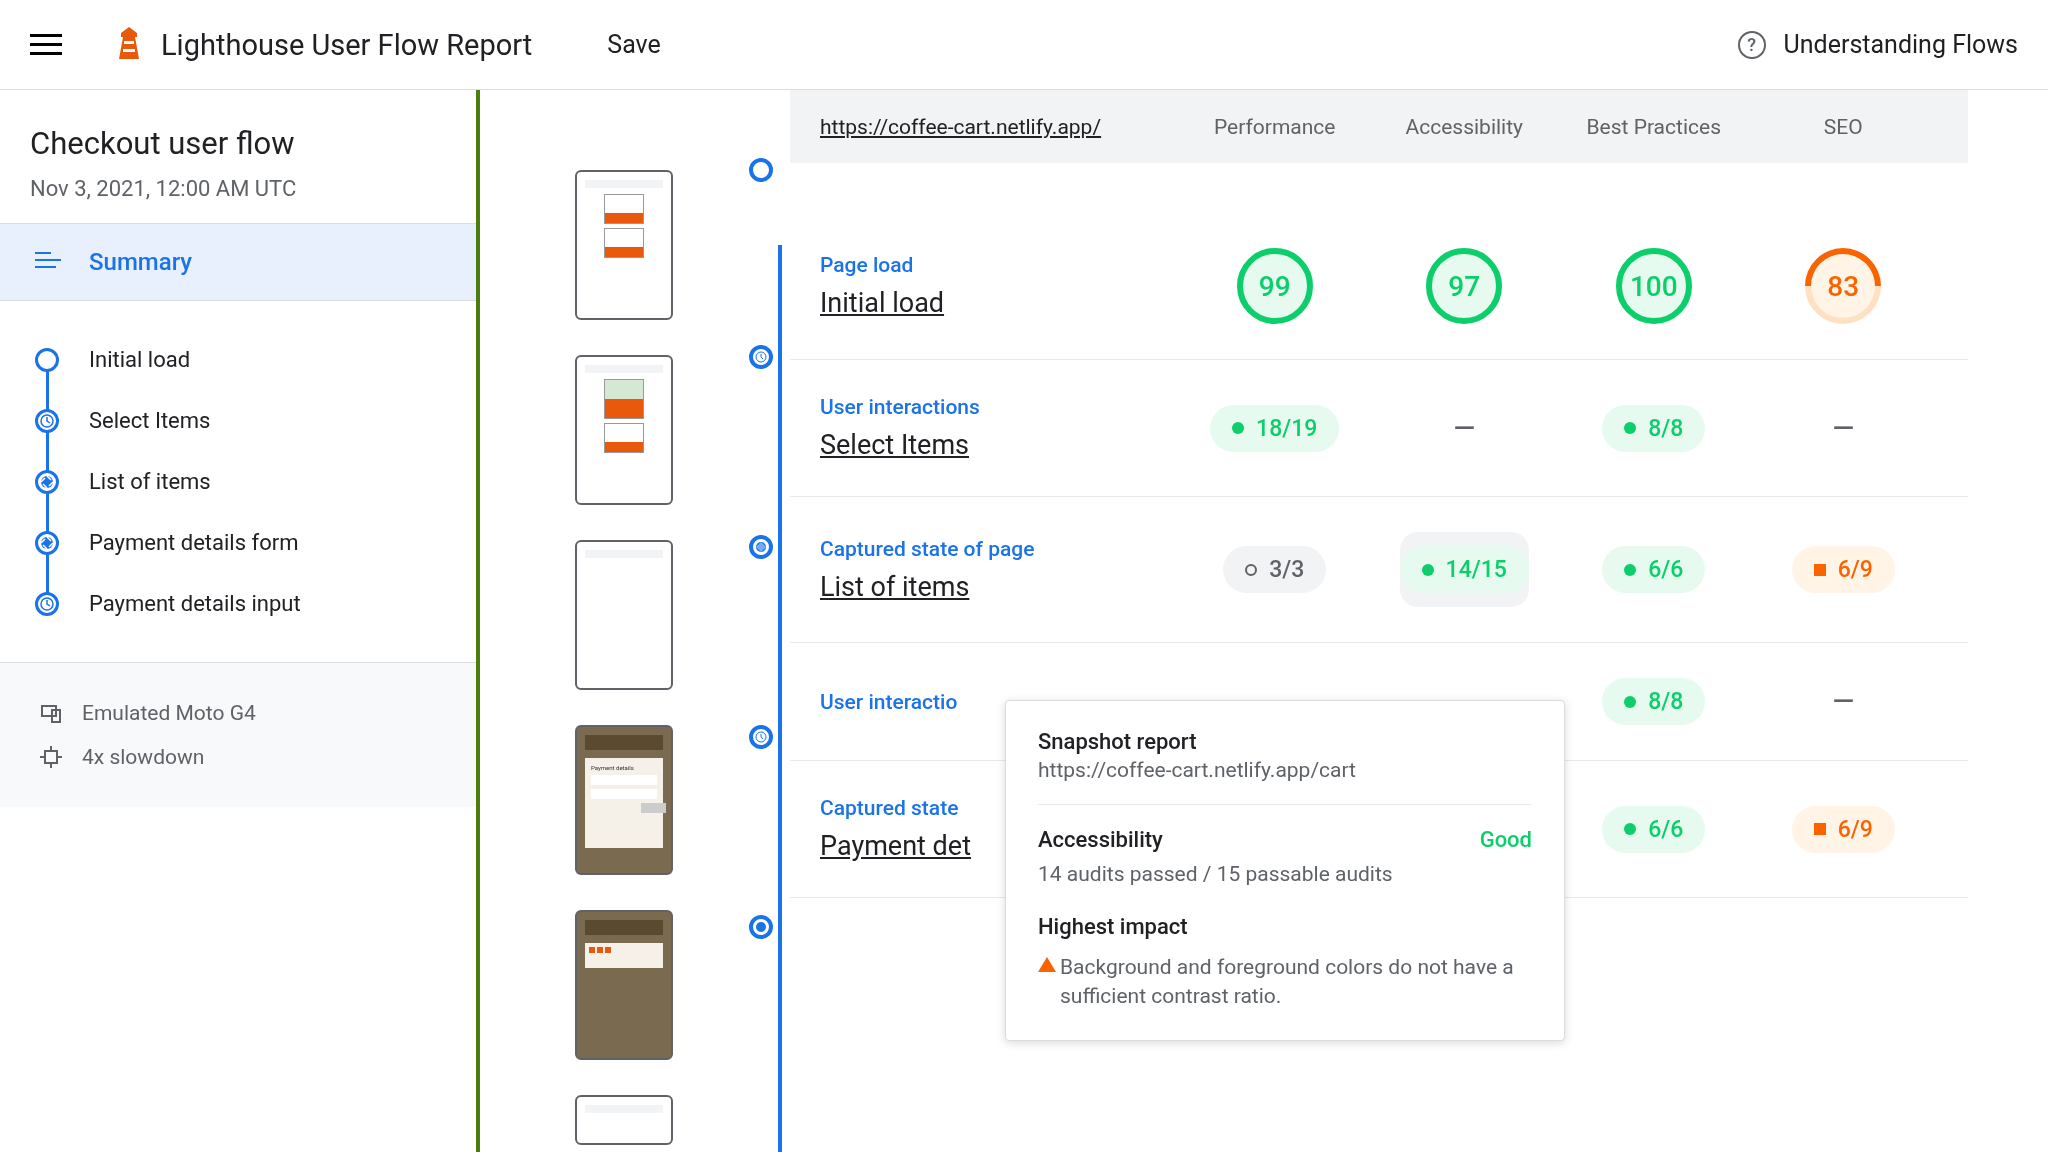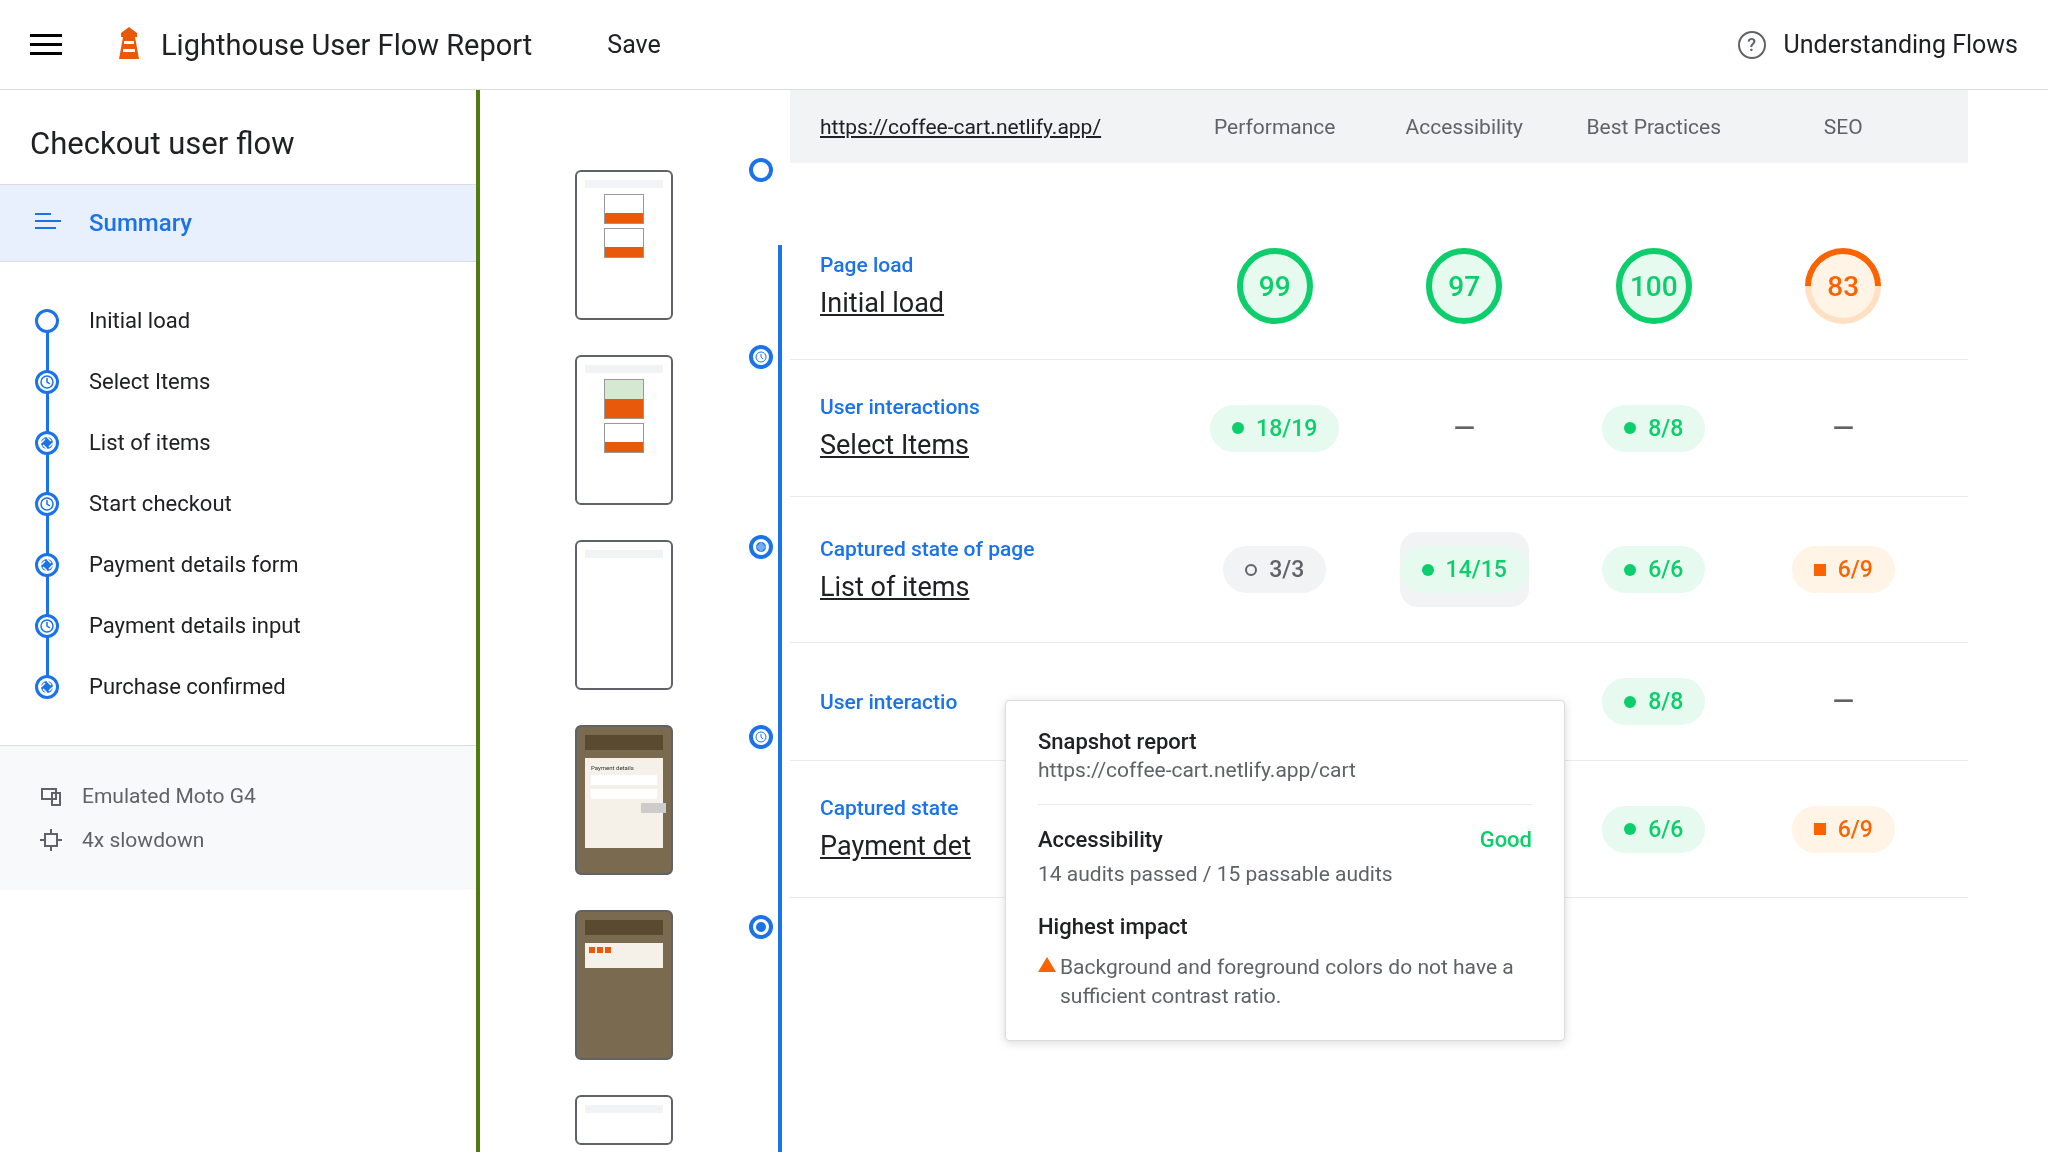--- a/index.html
+++ b/index.html
@@ -111,20 +111,21 @@
   <div class="help">
     <span class="help-icon">?</span>
     <span>Understanding Flows</span>
   </div>
 </div>
 
 <div class="content">
   <div class="sidebar">
     <div class="flow-header">
       <div class="flow-title">Checkout user flow</div>
+      <div class="flow-date">Nov 3, 2021, 12:00 AM UTC</div>
     </div>
     <div class="divider"></div>
     <div class="nav-summary">
       <div class="summary-icon">
           <div></div>
           <div></div>
           <div></div>
         </div>
       <span>Summary</span>
     </div>
@@ -152,55 +153,35 @@
               <circle cx="7" cy="7" r="6" fill="#1a73e8"></circle>
               <path d="M7 1 L11 5 M13 7 L9 11 M7 13 L3 9 M1 7 L5 3" stroke="#fff" stroke-width="1.5"></path>
             </svg>
           </div>
           <span>List of items</span>
         </div>
         <div class="nav-step">
           <div class="nav-line"></div>
           <div class="step-icon">
             <svg viewBox="0 0 14 14">
-              <circle cx="7" cy="7" r="6" fill="none" stroke="#1a73e8" stroke-width="1.5"></circle>
-              <path d="M7 3 V7 L10 9" stroke="#1a73e8" stroke-width="1.5" fill="none"></path>
-            </svg>
-          </div>
-          <span>Start checkout</span>
-        </div>
-        <div class="nav-step">
-          <div class="nav-line"></div>
-          <div class="step-icon">
-            <svg viewBox="0 0 14 14">
               <circle cx="7" cy="7" r="6" fill="#1a73e8"></circle>
               <path d="M7 1 L11 5 M13 7 L9 11 M7 13 L3 9 M1 7 L5 3" stroke="#fff" stroke-width="1.5"></path>
             </svg>
           </div>
           <span>Payment details form</span>
         </div>
         <div class="nav-step">
           <div class="nav-line"></div>
           <div class="step-icon">
             <svg viewBox="0 0 14 14">
               <circle cx="7" cy="7" r="6" fill="none" stroke="#1a73e8" stroke-width="1.5"></circle>
               <path d="M7 3 V7 L10 9" stroke="#1a73e8" stroke-width="1.5" fill="none"></path>
             </svg>
           </div>
           <span>Payment details input</span>
-        </div>
-        <div class="nav-step">
-          <div class="nav-line"></div>
-          <div class="step-icon">
-            <svg viewBox="0 0 14 14">
-              <circle cx="7" cy="7" r="6" fill="#1a73e8"></circle>
-              <path d="M7 1 L11 5 M13 7 L9 11 M7 13 L3 9 M1 7 L5 3" stroke="#fff" stroke-width="1.5"></path>
-            </svg>
-          </div>
-          <span>Purchase confirmed</span>
         </div>
       </div>
     <div class="divider"></div>
     <div class="env">
       <div class="env-item">
           <svg width="22" height="22">
             <rect x="2" y="4" width="14" height="10" fill="none" stroke="#5f6368" stroke-width="2"></rect>
             <rect x="12" y="8" width="8" height="12" fill="none" stroke="#5f6368" stroke-width="2"></rect>
           </svg>
           <span>Emulated Moto G4</span>

